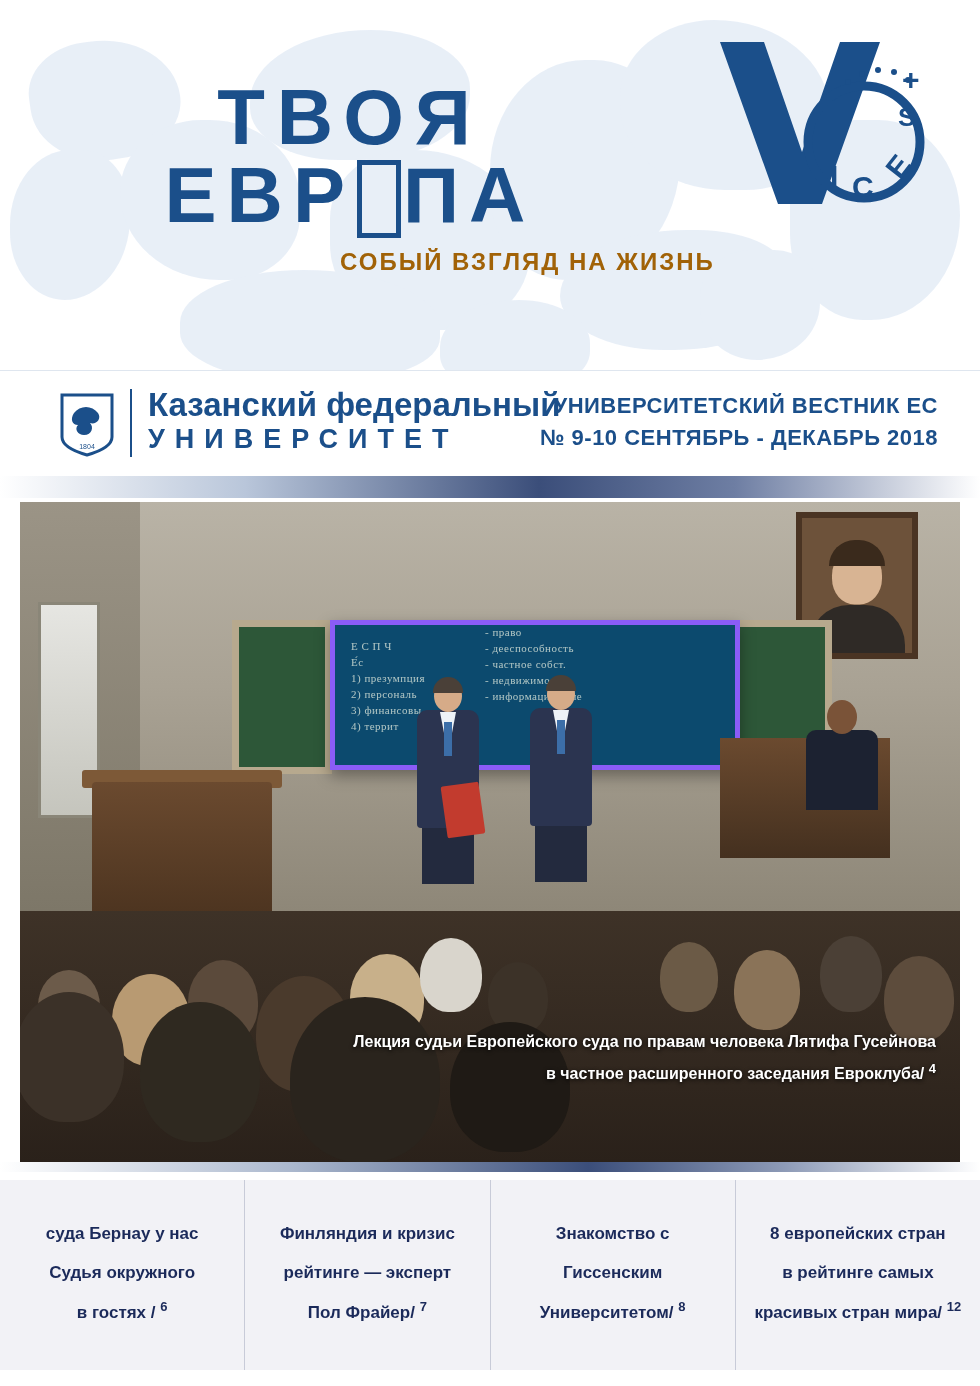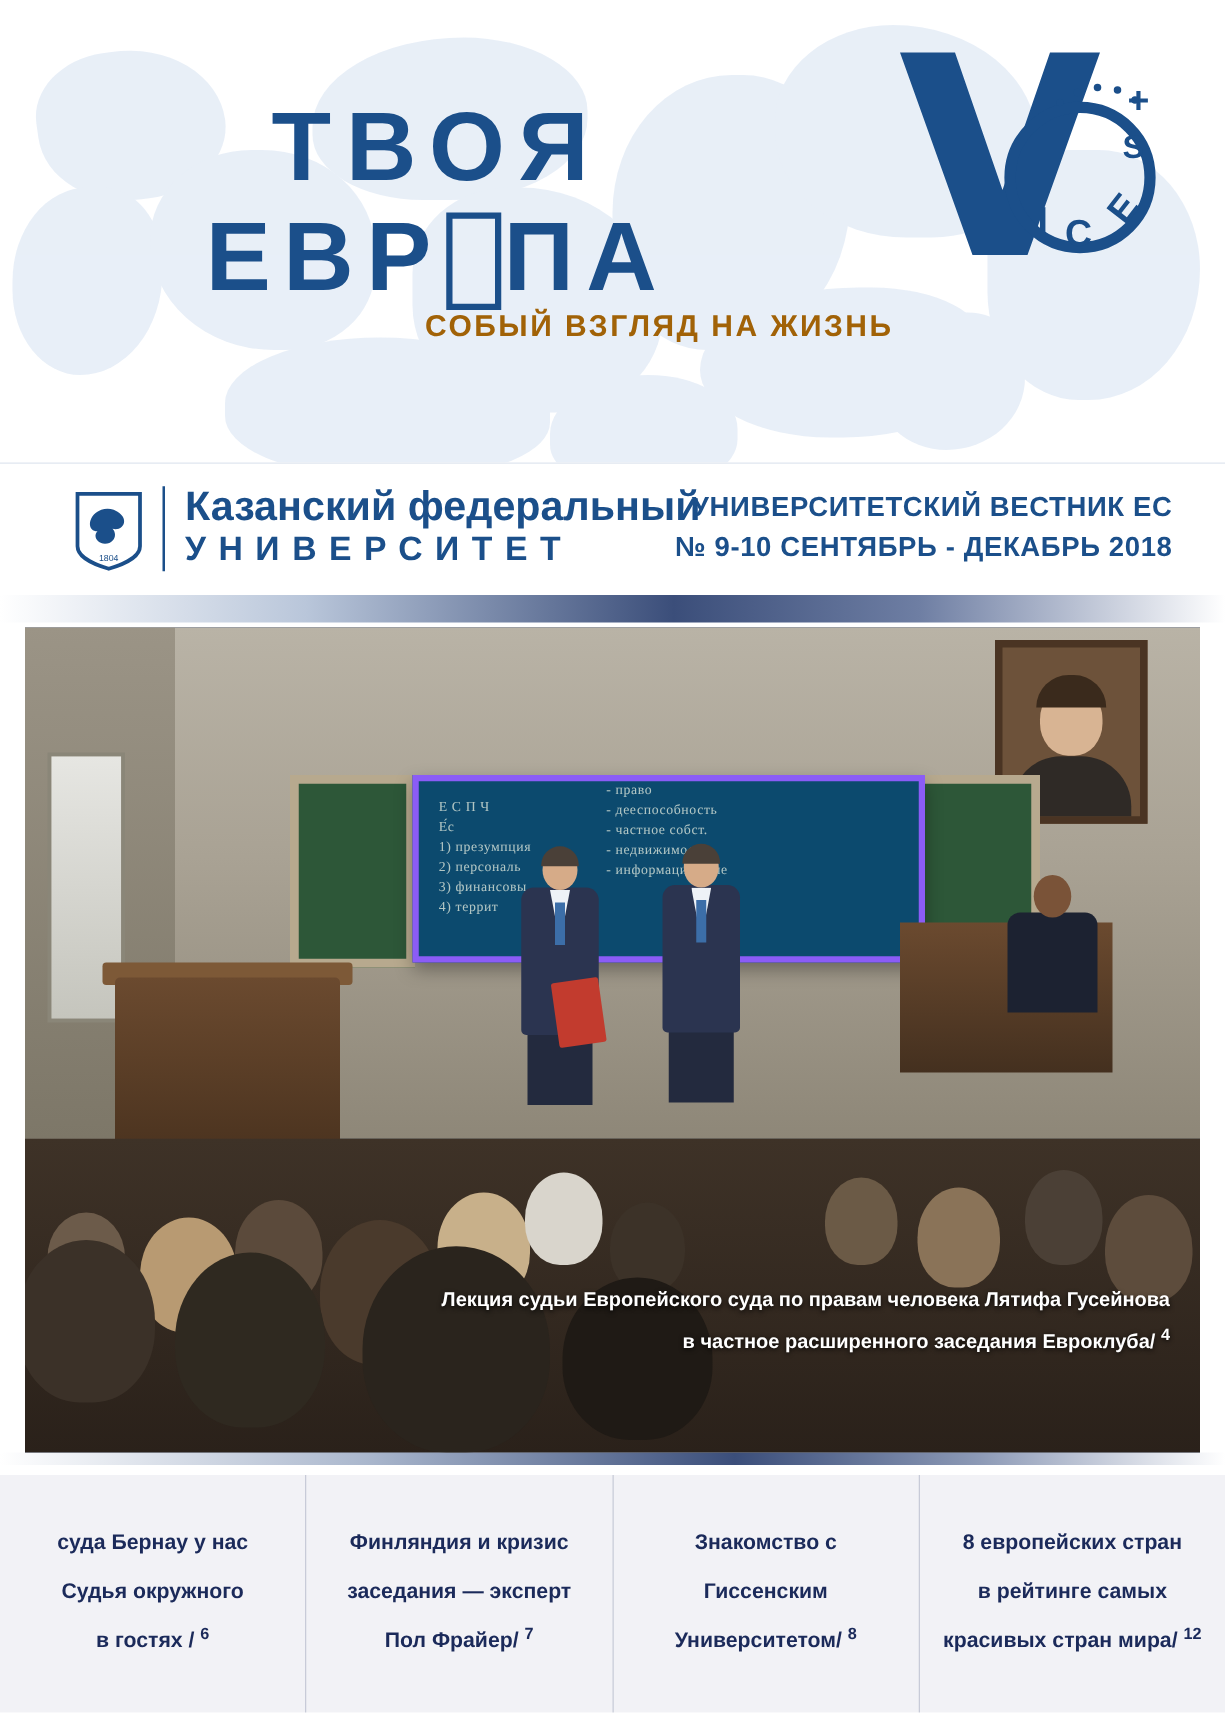--- a/index.html
+++ b/index.html
@@ -62,21 +62,20 @@
     line-height: 1;
   }
   .title-line1 {
     font-size: 78px;
     letter-spacing: 12px;
     margin-top: 18px;
   }
   .title-line2 {
     font-size: 78px;
     letter-spacing: 10px;
-    margin-top: 10px;
     position: relative;
   }
   .title-o-box {
     display: inline-block;
     border: 5px solid #1b4f8a;
     width: 34px;
     height: 68px;
     vertical-align: -16px;
     margin: 0 2px;
   }
@@ -533,21 +532,21 @@
     <div>суда Бернау у нас</div>
     <div>Судья окружного</div>
     <div>
       <span>в гостях /</span>
       <span class="pg">6</span>
     </div>
   </div>
 
   <div class="teaser">
     <div>Финляндия и  кризис</div>
-    <div>заседания  —  эксперт</div>
+    <div>рейтинге  —  эксперт</div>
     <div>
       <span>Пол Фрайер/</span>
       <span class="pg">7</span>
     </div>
   </div>
 
   <div class="teaser">
     <div>Знакомство с</div>
     <div>Гиссенским</div>
     <div>

